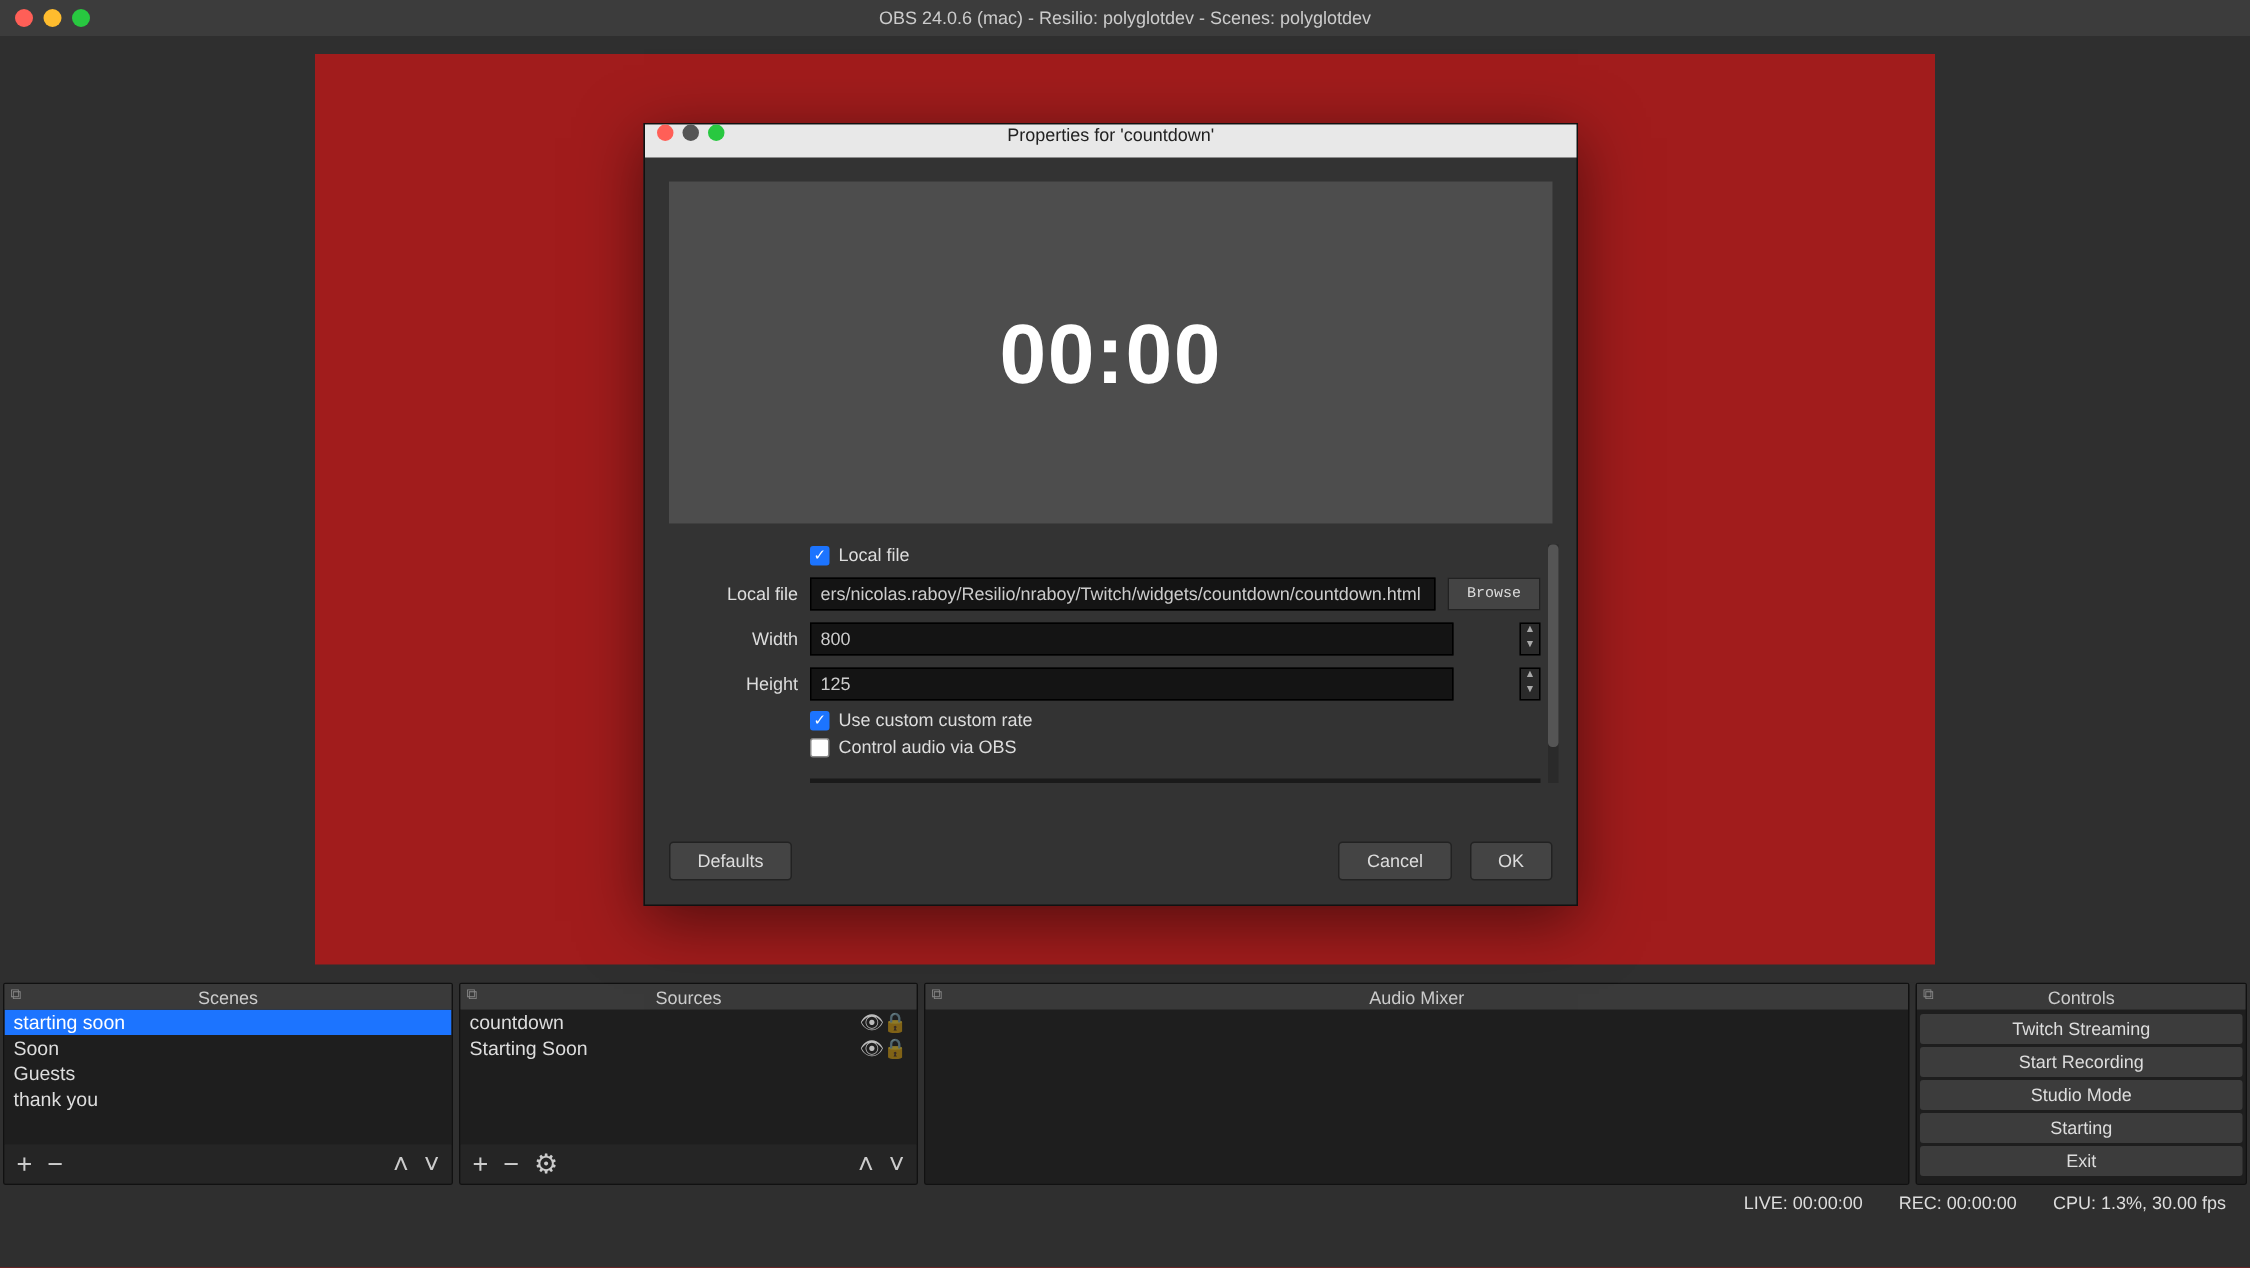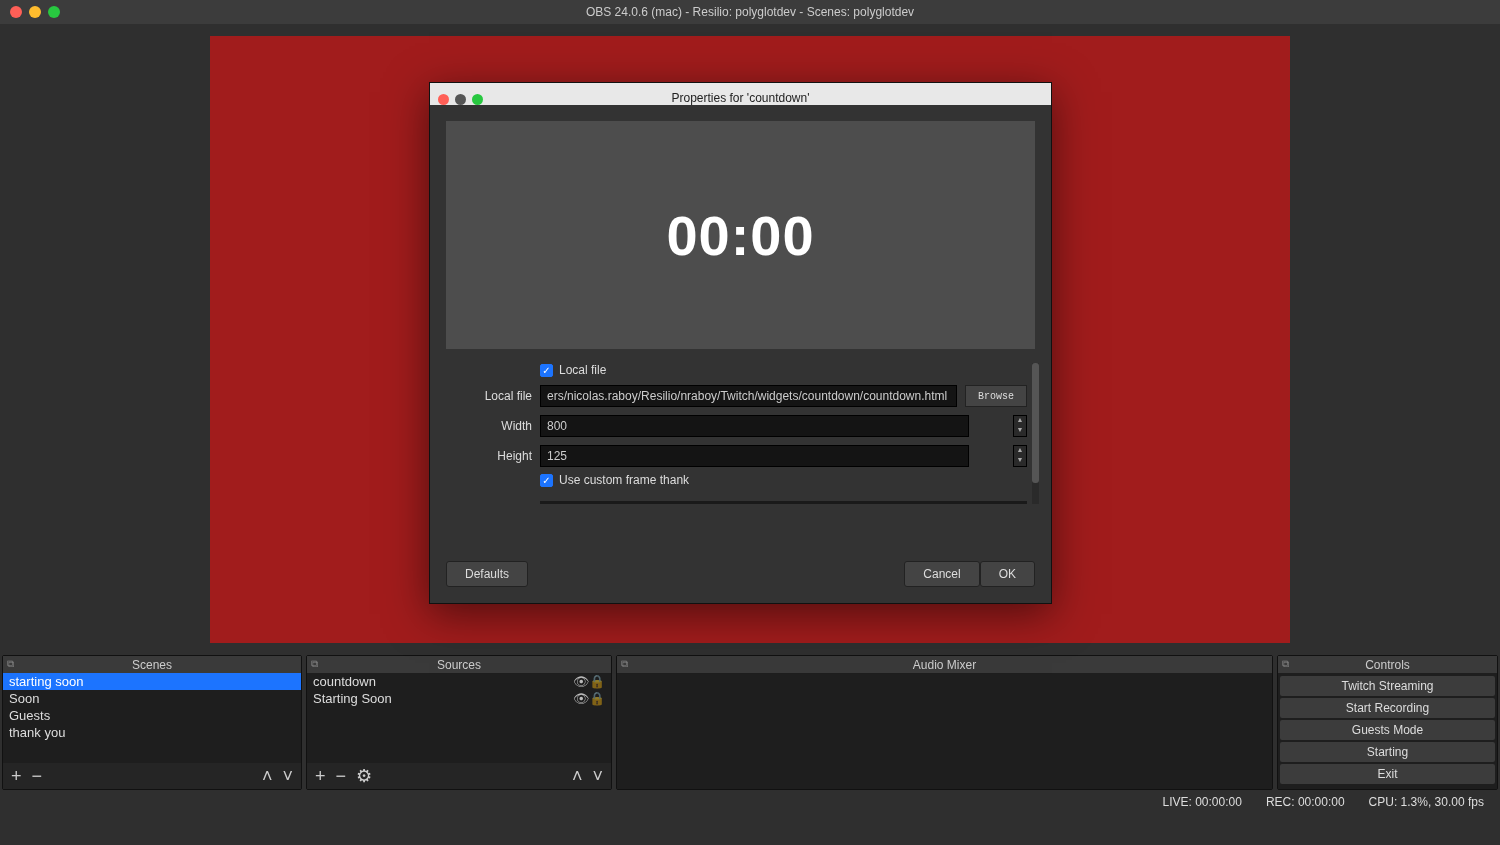--- a/index.html
+++ b/index.html
@@ -31,40 +31,40 @@
   .source-row { display:flex; align-items:center; padding:1px 6px; }
   .source-row .label { flex:1; font-size:13px; color:#ddd; }
   .source-row .ico { width:16px; text-align:center; color:#bbb; font-size:13px; }
   .dock-toolbar { height:26px; background:#252525; display:flex; align-items:center; gap:10px; padding:0 8px; color:#ccc; }
   .dock-toolbar span { font-size:18px; line-height:1; cursor:pointer; }
   .ctrl-btn { background:#3c3c3c; color:#ddd; border:none; height:20px; margin:1px 2px; width:calc(100% - 4px); font-size:12px; border-radius:2px; cursor:pointer; }
   
   .statusbar { height:24px; background:#2f2f2f; display:flex; align-items:center; justify-content:flex-end; gap:24px; padding:0 16px; color:#ddd; font-size:12px; }
   
   .modal { position:absolute; left:429px; top:82px; width:623px; height:522px; background:#333; border:1px solid #111; box-shadow:0 10px 40px rgba(0,0,0,.5); }
-  .modal-titlebar { height:22px; background:#e8e8e8; display:flex; align-items:flex-end; position:relative; }
+  .modal-titlebar { height:22px; background:#e8e8e8; display:flex; align-items:flex-start; position:relative; }
   .modal-titlebar .traffic { margin-left:8px; gap:6px; }
   .modal-titlebar .dot { width:11px; height:11px; }
   .modal-titlebar .title { position:absolute; left:0; right:0; text-align:center; color:#222; font-size:12px; pointer-events:none; }
   .modal-body { padding:16px; display:flex; flex-direction:column; height:calc(100% - 22px);justify-content:flex-end; }
   .modal-preview { background:#4d4d4d; height:228px; display:flex; align-items:center; justify-content:center; }
   .countdown-text { color:#fff; font-size:56px; font-weight:700; letter-spacing:1px; }
   .form { margin-top:14px; display:flex; flex-direction:column; gap:8px; padding-right:8px; position:relative; }
   .form-row { display:flex; align-items:center; gap:8px; }
   .form-label { width:86px; text-align:right; color:#ddd; font-size:12px; }
   .text-input { flex:1; background:#141414; border:1px solid #000; color:#ccc; padding:3px 6px; font-size:12px; height:22px; }
   .num-input-wrap { flex:1; display:flex; align-items:stretch;gap:44px; }
   .num-input { flex:1; background:#141414; border:1px solid #000; color:#ccc; padding:3px 6px; font-size:12px; height:22px; }
   .spin { width:14px; background:#2a2a2a; border:1px solid #000; display:flex; flex-direction:column; }
   .spin div { flex:1; font-size:7px; color:#aaa; text-align:center; line-height:1; cursor:pointer; }
   .browse-btn { background:#444; color:#ddd; border:1px solid #222; padding:3px 12px; font-size:10px; height:22px; cursor:pointer;font-family:Liberation Mono, monospace; }
   .check-row { display:flex; align-items:center; gap:6px; margin-left:94px; color:#ddd; font-size:12px; }
   .chk { width:13px; height:13px; border:1px solid #888; background:#fff; display:inline-flex; align-items:center; justify-content:center; font-size:10px; color:#fff; border-radius:2px; cursor:pointer; }
   .chk.checked { background:#1c74ff; border-color:#1c74ff; }
-  .modal-buttons { margin-top:auto; display:flex; gap:0; padding-top:20px; }
+  .modal-buttons { margin-top:auto; display:flex; gap:12px; padding-top:20px; }
   .modal-btn { background:#444; color:#ddd; border:1px solid #222; padding:5px 18px; font-size:12px; border-radius:3px; cursor:pointer; }
   .spacer { flex:1; }
   .scrollbar-track { position:absolute; right:-4px; top:0; bottom:0; width:7px; background:#2a2a2a; }
   .scrollbar-thumb { position:absolute; left:0; right:0; top:0; height:85%; background:#555; border-radius:3px; }
   .sep-line { height:3px; background:#1a1a1a; margin-top:6px; margin-left:94px; }
 </style>
 </head>
 <body>
 
 <div class="titlebar">
@@ -135,21 +135,21 @@
       <span>Audio Mixer</span>
     </div>
     <div class="dock-body"></div>
   </div>
 
   <div class="dock dock-controls">
     <div class="dock-header">
       <span class="popicon">⧉</span>
       <span>Controls</span>
     </div>
-    <div class="dock-body" id="controls-list" style="padding-top:2px;"><button class="ctrl-btn">Twitch Streaming</button><button class="ctrl-btn">Start Recording</button><button class="ctrl-btn">Guests Mode</button><button class="ctrl-btn">Starting</button><button class="ctrl-btn">Exit</button></div>
+    <div class="dock-body" id="controls-list" style="padding-top:2px;"><button class="ctrl-btn">Twitch Streaming</button><button class="ctrl-btn">Start Recording</button><button class="ctrl-btn">Studio Mode</button><button class="ctrl-btn">Starting</button><button class="ctrl-btn">Exit</button></div>
   </div>
 
 </div>
 
 <div class="statusbar">
   <span>LIVE: 00:00:00</span>
   <span>REC: 00:00:00</span>
   <span>CPU: 1.3%, 30.00 fps</span>
 </div>
 
@@ -198,21 +198,25 @@
           <input class="num-input" value="125" style="">
           <div class="spin">
               <div>▲</div>
               <div>▼</div>
             </div>
         </div>
       </div>
 
       <div class="check-row" style="margin-top:-2px;">
         <span class="chk checked">✓</span>
-        <span>Use custom frame thank</span>
+        <span>Use custom custom rate</span>
+      </div>
+      <div class="check-row" style="margin-top:-4px;">
+        <span class="chk"></span>
+        <span>Control audio via OBS</span>
       </div>
 
 
       <div class="sep-line"></div>
 
       <div class="scrollbar-track">
         <div class="scrollbar-thumb"></div>
       </div>
     </div>
 

